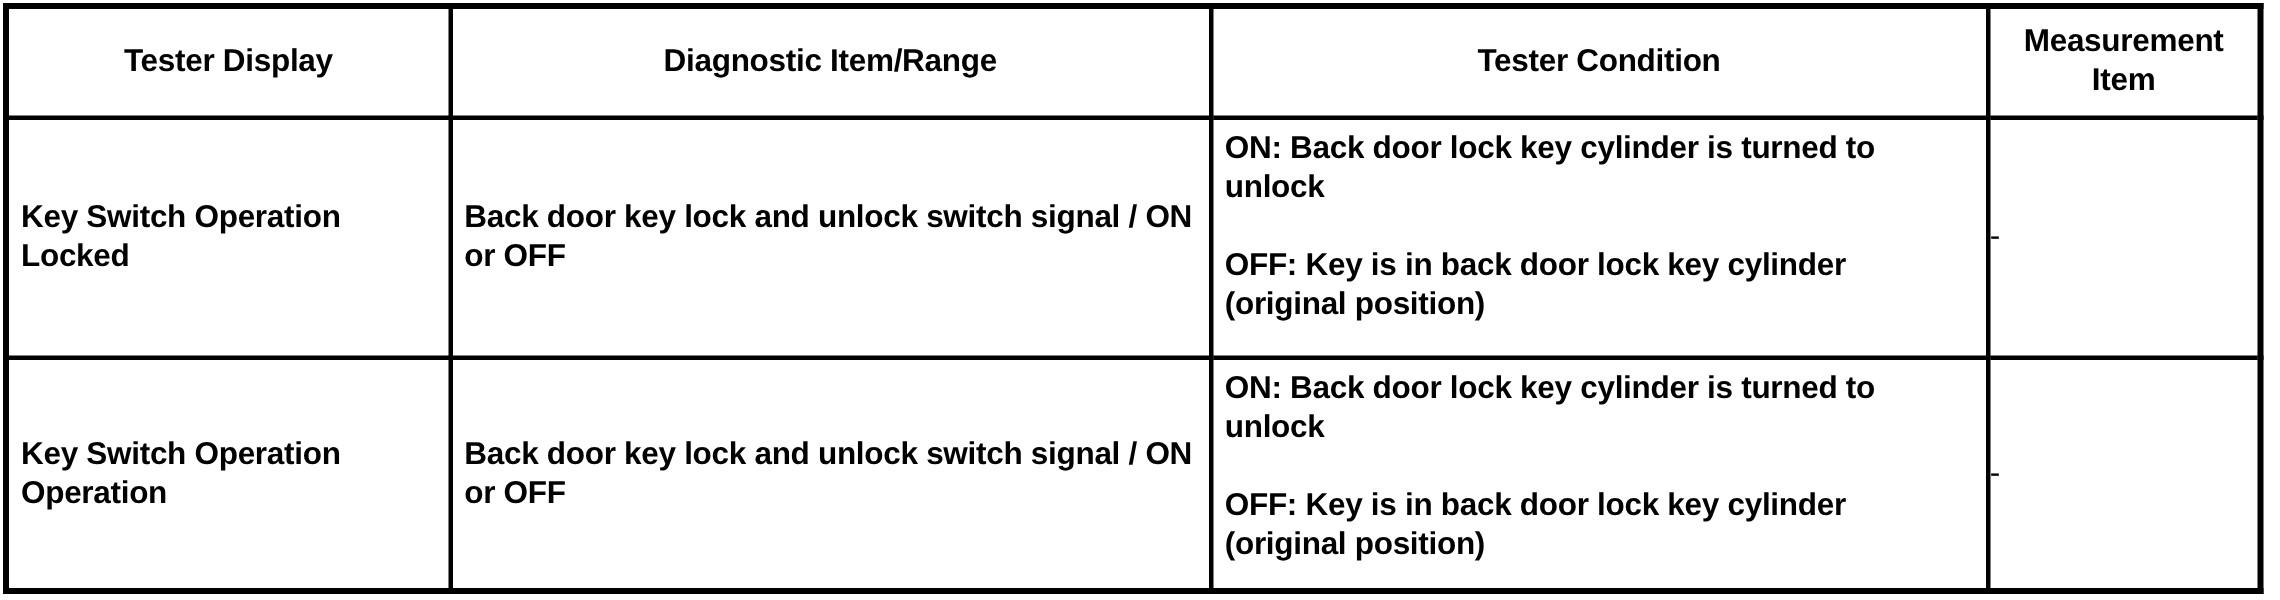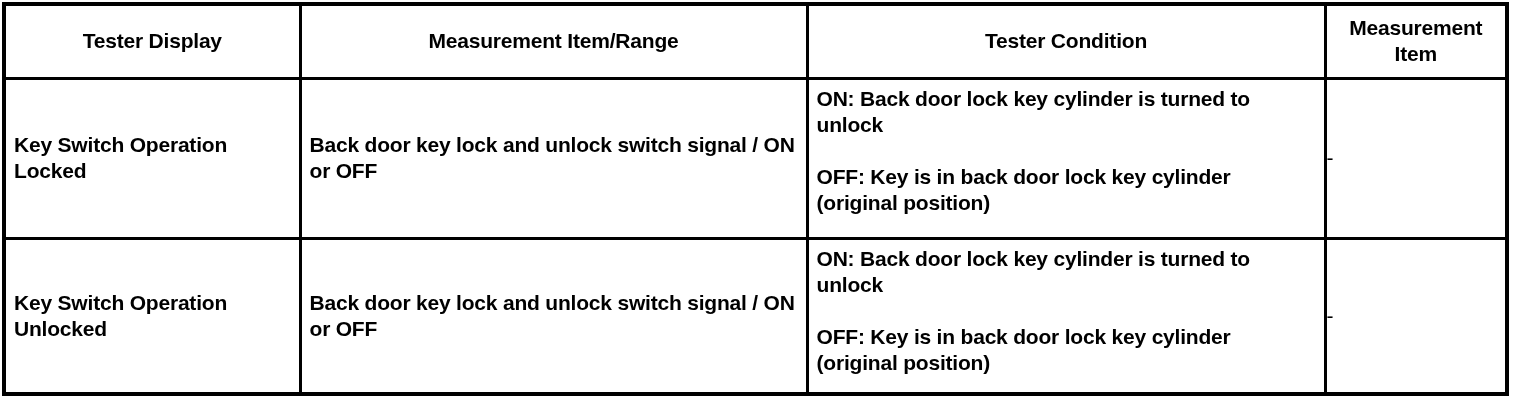--- a/index.html
+++ b/index.html
@@ -119,21 +119,21 @@
     <colgroup>
       <col class="c1">
       <col class="c2">
       <col class="c3">
       <col class="c4">
     </colgroup>
 
     <thead>
       <tr>
         <th>Tester Display</th>
-        <th>Measurement Item/Range</th>
+        <th>Diagnostic Item/Range</th>
         <th>Tester Condition</th>
         <th>
           <span class="hdr-line">Measurement</span>
           <span class="hdr-line">Item</span>
         </th>
       </tr>
     </thead>
 
     <tbody>
 
@@ -156,21 +156,21 @@
         </td>
         <td class="cell-note">
           <span>-</span>
         </td>
       </tr>
 
       <tr class="row-2">
         <td class="cell-left">
           <div class="cell-pad">
             <span class="hdr-line">Key Switch Operation</span>
-            <span class="hdr-line">Unlocked</span>
+            <span class="hdr-line">Operation</span>
           </div>
         </td>
         <td class="cell-left">
           <div class="cell-pad">Back door key lock and unlock switch signal / ON or OFF</div>
         </td>
         <td class="cell-left cond-cell">
           <div class="cell-pad">
             <span class="cond-block">ON: Back door lock key cylinder is turned to unlock</span>
             <span class="cond-gap"></span>
             <span class="cond-block">OFF: Key is in back door lock key cylinder (original position)</span>

